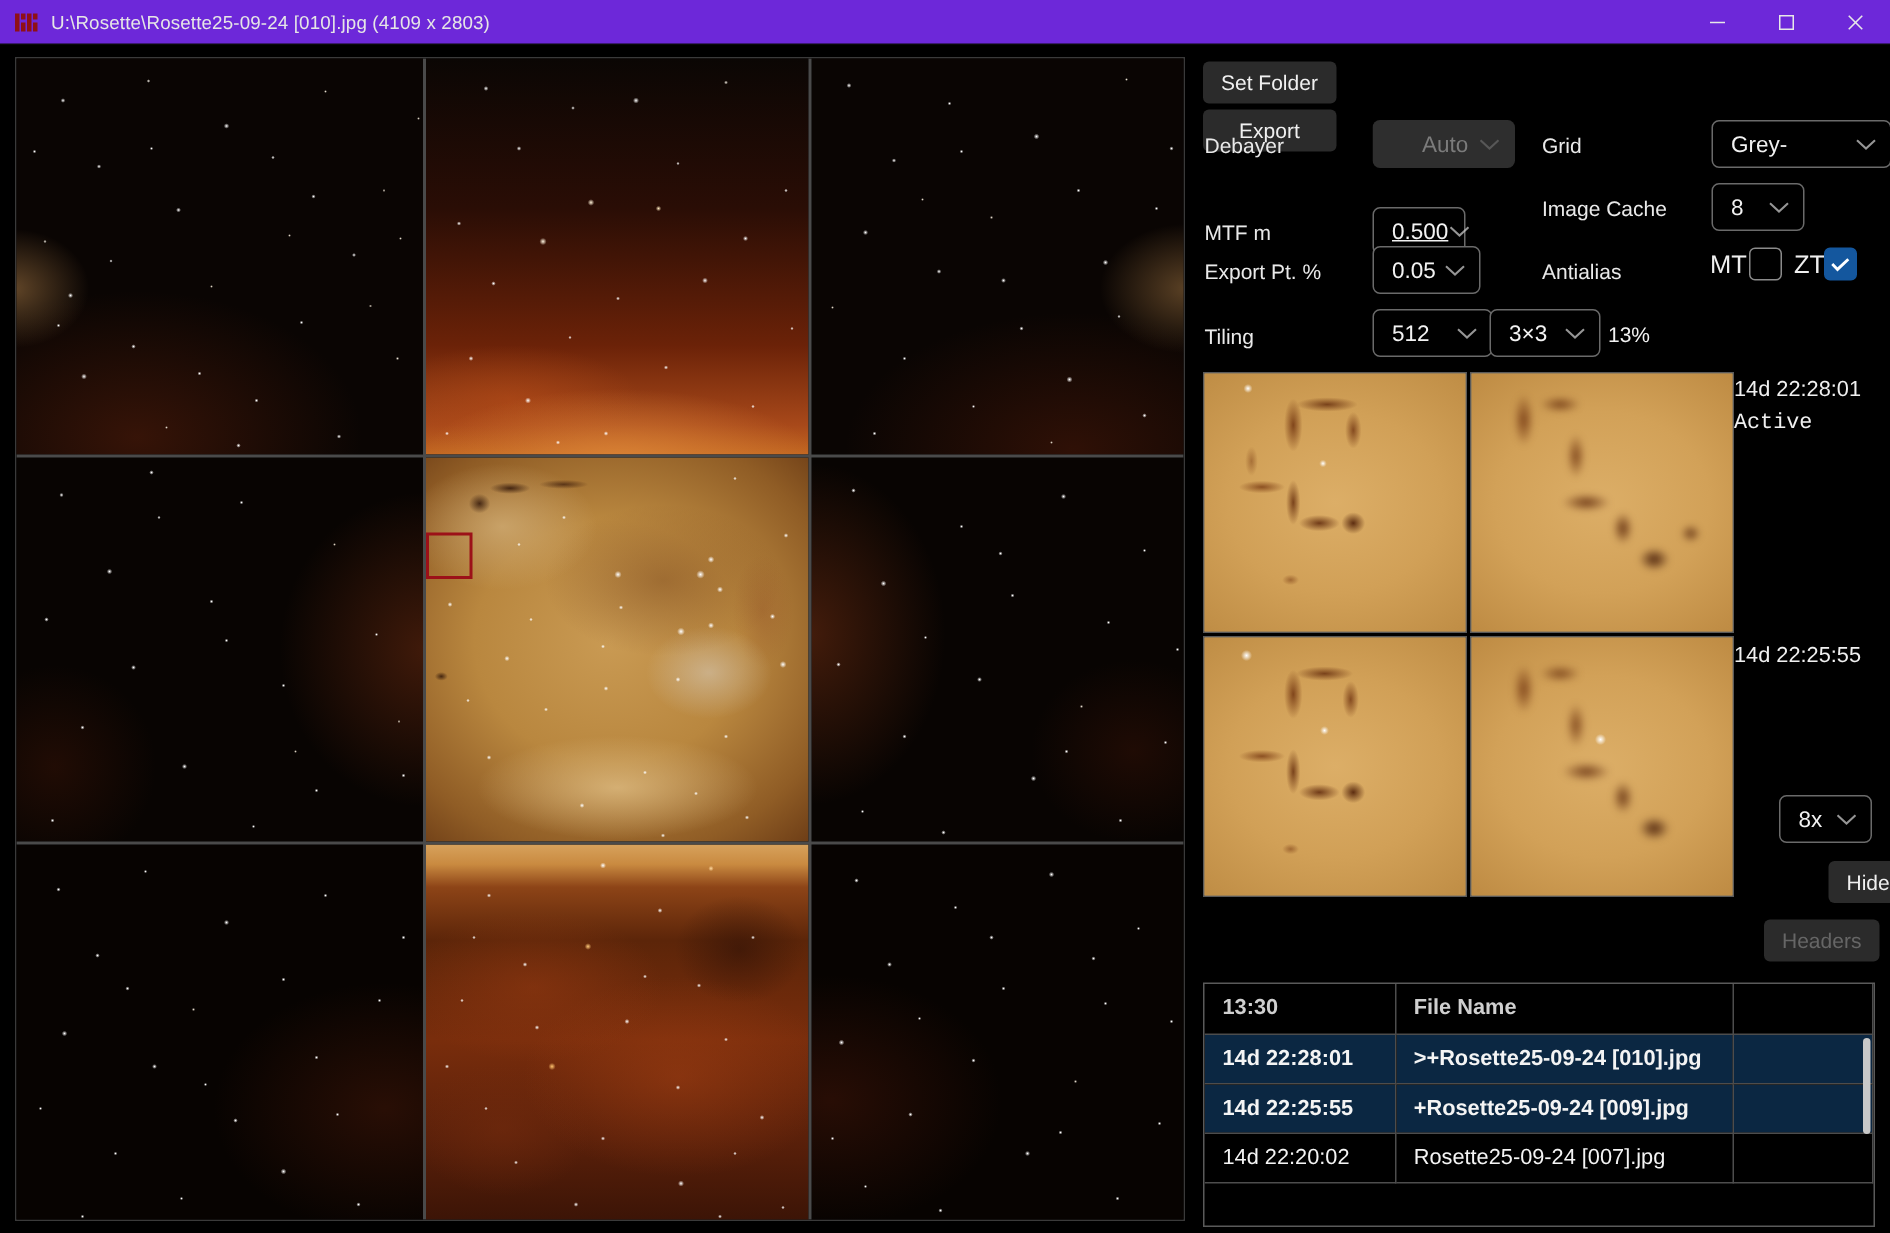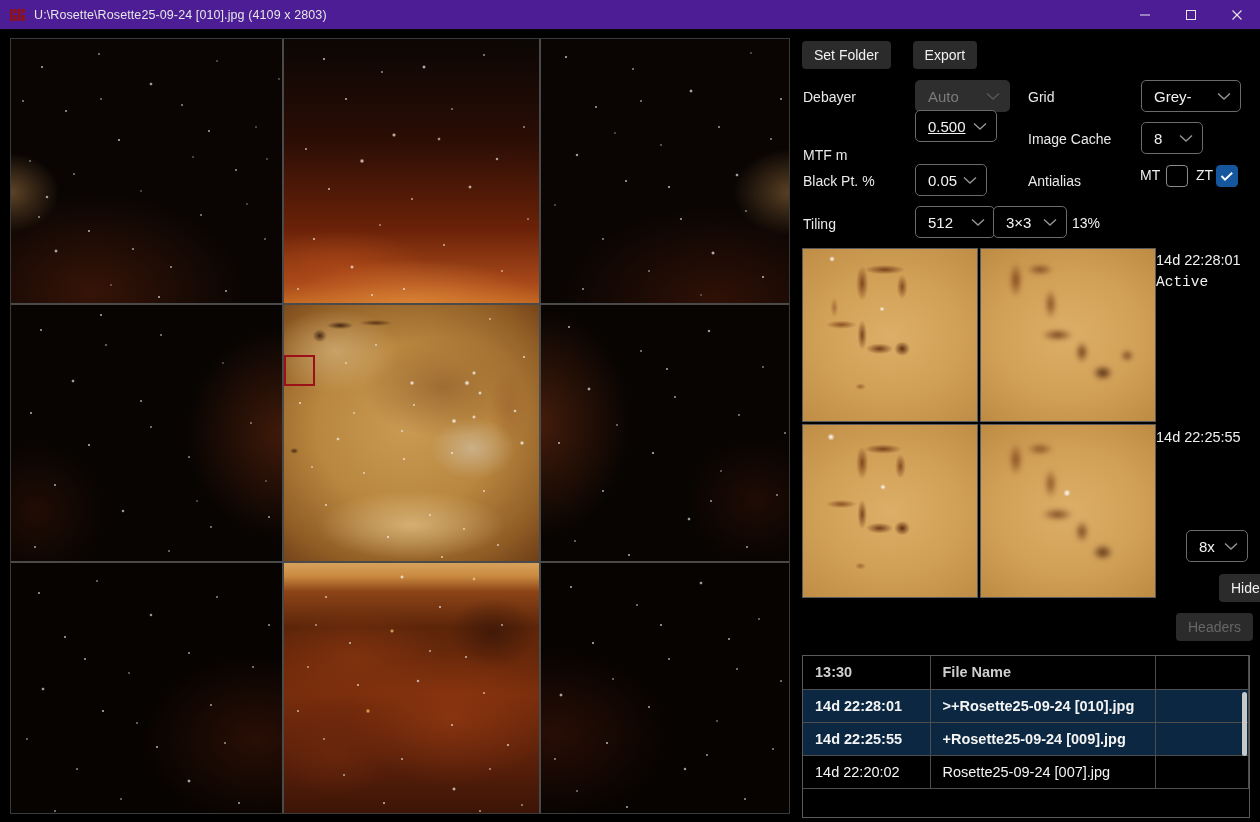--- a/index.html
+++ b/index.html
@@ -7,21 +7,21 @@
     width: 1260px; height: 822px;
     background: #000;
     font-family: "Liberation Sans", sans-serif;
     overflow: hidden;
   }
   body { position: relative; }
 
   
   #titlebar {
     position: absolute; left: 0; top: 0; width: 1260px; height: 30px;
-    background: #4c1d95;
+    background: #6d28d9;
     display: flex; align-items: center;
     border-bottom: 1px solid #0a0a0a;
   }
   #app-logo {
     width: 16px; height: 16px; margin-left: 9px; margin-right: 9px;
     position: relative; flex: 0 0 auto;
   }
   #app-logo .bar {
     position: absolute; background: #8f1016; width: 3px;
   }
@@ -59,39 +59,39 @@
   
   #right { position: absolute; left: 800px; top: 38px; width: 450px; height: 780px; }
 
   .btn {
     background: #2b2b2b; color: #f0f0f0; border: none; border-radius: 4px;
     font-size: 14px; font-family: "Liberation Sans", sans-serif;
     padding: 0 12px; height: 28px; line-height: 28px; cursor: pointer;
   }
   .btn.disabled { color: #666; background: #2b2b2b; cursor: default; }
 
-  #toolbar-row { position: absolute; left: 2px; top: 3px; display: flex; gap: 22px; }
+  #toolbar-row { position: absolute; left: 2px; top: 3px; display: flex; gap: 4px; flex-direction: column; }
 
   .ctl-label { position: absolute; color: #e9e9e9; font-size: 14px; }
 
   .dd {
     position: absolute; height: 32px; border: 1px solid #6a6a6a; border-radius: 5px;
     background: #000; color: #f2f2f2; font-size: 15px;
     display: flex; align-items: center; cursor: pointer;
   }
   .dd .val { padding-left: 12px; white-space: nowrap; }
   .dd .chev { margin-left: auto; margin-right: 9px; opacity: .72; display: flex; }
   .dd.disabled {
     background: #2e2e2e; border-color: transparent; color: #7b7b7b;
   }
   .dd.disabled .chev { opacity: .45; }
 
   .pct { position: absolute; color: #f2f2f2; font-size: 14px; }
 
-  .cb-label { position: absolute; color: #efefef; font-size: 14px; }
+  .cb-label { position: absolute; color: #efefef; font-size: 17px; }
   .cb {
     position: absolute; width: 22px; height: 22px; border-radius: 4px;
     border: 1px solid #8b8b8b; background: #000; cursor: pointer;
   }
   .cb.checked { background: #14579e; border-color: #14579e;
     display: flex; align-items: center; justify-content: center; }
 
   
   #prev-wrap { position: absolute; left: 2px; top: 210px; width: 358px; height: 360px; }
   .prev {
@@ -370,58 +370,58 @@
 </div>
 
 <div id="right">
 
   <div id="toolbar-row">
     <button class="btn">Set Folder</button>
     <button class="btn">Export</button>
   </div>
 
   <div class="ctl-label" style="left:3px;top:51px;">Debayer</div>
-  <div class="dd disabled" style="left:115px;top:42px;width:95px;">
+  <div class="dd disabled" style="left:115px;top:42px;width:95px;padding-left:20px;">
     <span class="val">Auto</span>
     <span class="chev">
       <svg width="14" height="9" viewBox="0 0 14 9">
           <polyline points="1,1.5 7,7 13,1.5" fill="none" stroke="#8a8a8a" stroke-width="1.4"></polyline>
         </svg>
     </span>
   </div>
   <div class="ctl-label" style="left:228px;top:51px;">Grid</div>
-  <div class="dd" style="left:341px;top:42px;width:100px;">
+  <div class="dd" style="left:341px;top:42px;width:120px;">
     <span class="val">Grey-</span>
     <span class="chev">
       <svg width="14" height="9" viewBox="0 0 14 9">
           <polyline points="1,1.5 7,7 13,1.5" fill="none" stroke="#cfcfcf" stroke-width="1.4"></polyline>
         </svg>
     </span>
   </div>
 
   <div class="ctl-label" style="left:3px;top:93px;margin-top:16px;">MTF m</div>
-  <div class="dd" style="left:115px;top:72px;width:82px;text-decoration:underline;">
+  <div class="dd" style="left:115px;top:100px;width:62px;text-decoration:underline;">
     <span class="val">0.500</span>
     <span class="chev">
       <svg width="14" height="9" viewBox="0 0 14 9">
           <polyline points="1,1.5 7,7 13,1.5" fill="none" stroke="#cfcfcf" stroke-width="1.4"></polyline>
         </svg>
     </span>
   </div>
   <div class="ctl-label" style="left:228px;top:93px;">Image Cache</div>
   <div class="dd" style="left:341px;top:84px;width:62px;">
     <span class="val">8</span>
     <span class="chev">
       <svg width="14" height="9" viewBox="0 0 14 9">
           <polyline points="1,1.5 7,7 13,1.5" fill="none" stroke="#cfcfcf" stroke-width="1.4"></polyline>
         </svg>
     </span>
   </div>
 
-  <div class="ctl-label" style="left:3px;top:135px;">Black Pt. %</div>
+  <div class="ctl-label" style="left:3px;top:135px;">Export Pt. %</div>
   <div class="dd" style="left:115px;top:126px;width:72px;">
     <span class="val">0.05</span>
     <span class="chev">
       <svg width="14" height="9" viewBox="0 0 14 9">
           <polyline points="1,1.5 7,7 13,1.5" fill="none" stroke="#cfcfcf" stroke-width="1.4"></polyline>
         </svg>
     </span>
   </div>
   <div class="ctl-label" style="left:228px;top:135px;text-align:center;">Antialias</div>
   <div class="cb-label" style="left:340px;top:129px;">MT</div>

